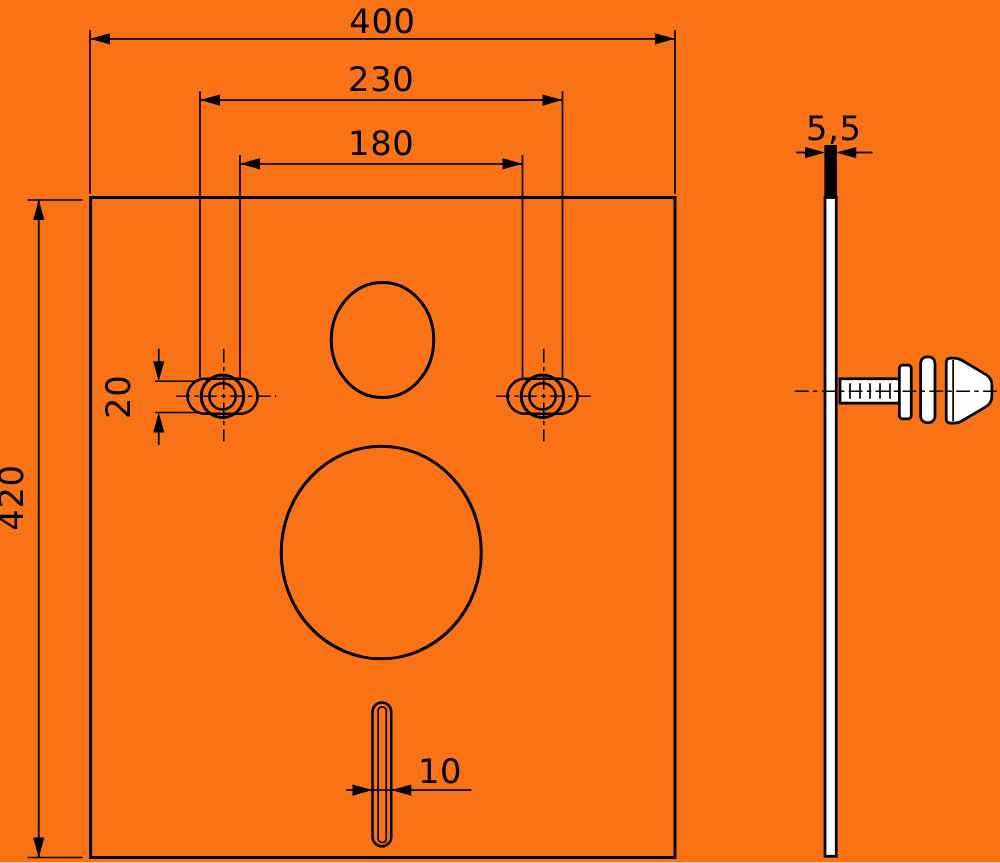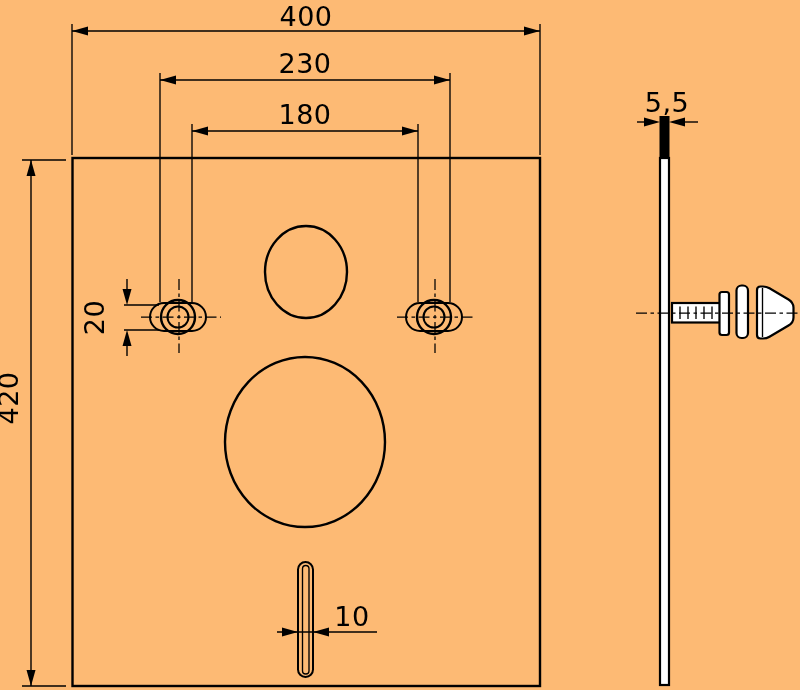--- a/index.html
+++ b/index.html
@@ -1,20 +1,20 @@
 <!DOCTYPE html>
 <html><head>
 <meta charset="utf-8">
 <style>
   html, body { margin: 0; padding: 0; background: #ffffff; }
   .stage {
     position: relative;
     width: 800px;
     height: 690px;
-    background: #fdba74;
+    background: #f97316;
     overflow: hidden;
     font-family: "DejaVu Sans", "Liberation Sans", sans-serif;
   }
   svg { display: block; }
   .outline    { fill: none; stroke: #000; stroke-width: 2.4; }
   .outline-w  { fill: #fff; stroke: #000; stroke-width: 2.2; }
   .hole       { fill: none; stroke: #000; stroke-width: 2.0; }
   .thin       { fill: none; stroke: #000; stroke-width: 1.35; }
   .dimline    { fill: none; stroke: #000; stroke-width: 1.4; }
   .centerline { fill: none; stroke: #000; stroke-width: 1.25;

